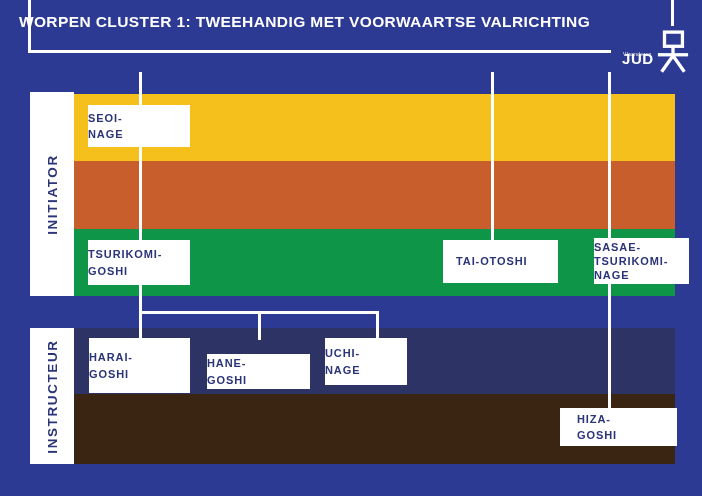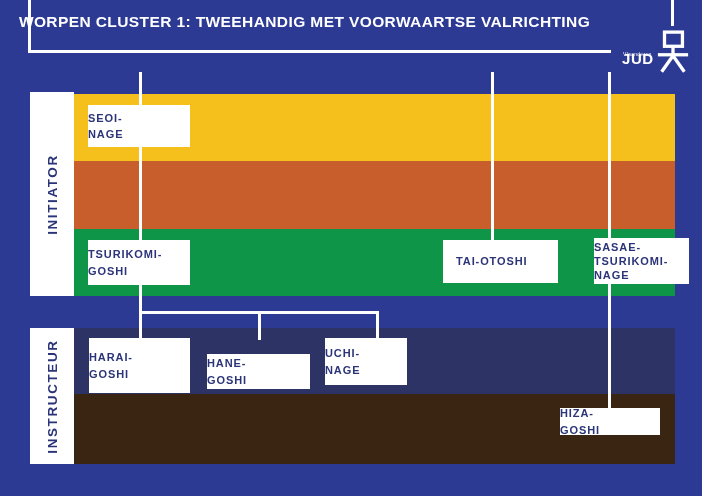--- a/index.html
+++ b/index.html
@@ -69,21 +69,21 @@
     color:#2B3478;font-size:11px;font-weight:bold;letter-spacing:0.9px;
     line-height:1.5;text-align:center;
   }
   #box-seoi{left:88px;top:105px;width:102px;height:42px;}
   #box-tsurikomi{left:88px;top:240px;width:102px;height:45px;}
   #box-tai{left:443px;top:240px;width:102px;height:43px;padding-left:13px;}
   #box-sasae{left:561px;top:238px;width:95px;height:46px;line-height:1.3;margin-left:33px;}
   #box-harai{left:89px;top:338px;width:101px;height:55px;}
   #box-hane{left:207px;top:338px;width:103px;height:35px;margin-top:16px;}
   #box-uchi{left:325px;top:338px;width:82px;height:47px;}
-  #box-hiza{left:560px;top:408px;width:100px;height:27px;}
+  #box-hiza{left:560px;top:408px;width:100px;height:38px;padding-left:17px;}
 </style>
 </head>
 <body>
 
 <div id="stage" style="background: rgb(44, 58, 148);">
 
   <div class="frame-line" id="frame-left"></div>
   <div class="frame-line" id="frame-underline"></div>
   <div class="frame-line" id="frame-right"></div>
 

